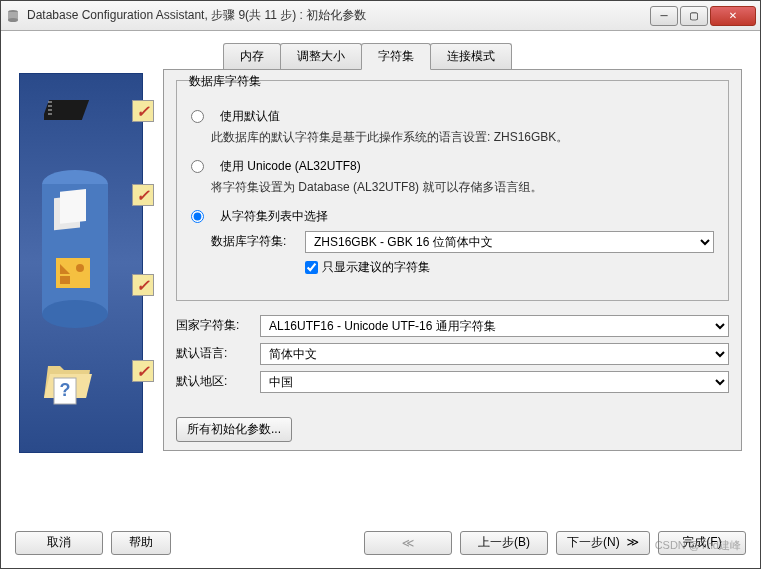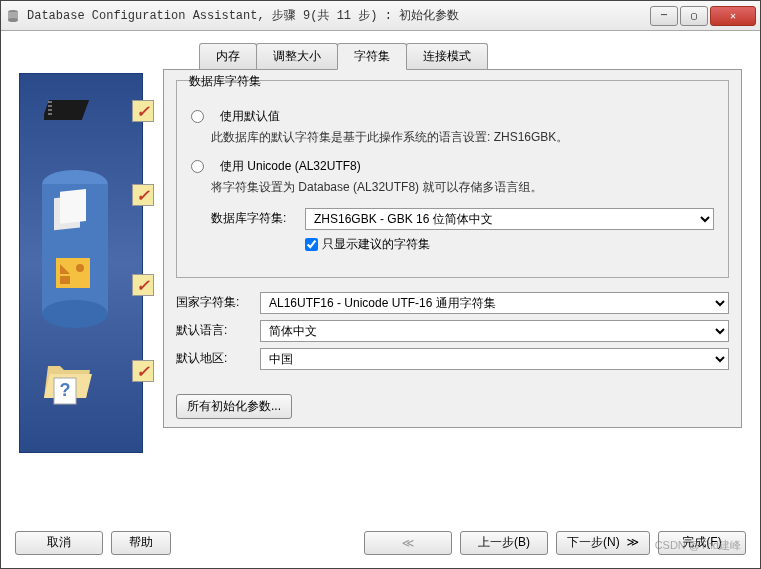--- a/index.html
+++ b/index.html
@@ -1,37 +1,37 @@
 <!DOCTYPE html>
 <html><head>
   <meta charset="utf-8">
   <style>
     * { box-sizing: border-box; margin: 0; padding: 0; }
     body { font-family: "Microsoft YaHei", Tahoma, sans-serif; font-size: 12px; background: #fff; width: 761px; height: 569px; overflow: hidden; border: 1px solid #444; }
     
     
-    .titlebar { height: 30px; background: linear-gradient(#f8f8f8, #e8e8e8); display: flex; align-items: center; padding: 0 4px; border-bottom: 1px solid #aaa; font-family: Liberation Mono, monospace; }
+    .titlebar { height: 30px; background: linear-gradient(#f8f8f8, #e8e8e8); display: flex; align-items: center; padding: 0 4px; border-bottom: 1px solid #aaa; }
     .titlebar-icon { width: 16px; height: 16px; margin-right: 6px; display: inline-flex; }
     .titlebar-title { flex: 1; color: #333; }
     .winbtns { display: flex; gap: 2px; }
     .winbtn { width: 28px; height: 20px; border: 1px solid #888; background: linear-gradient(#f8f8f8,#ddd); border-radius: 3px; display: flex; align-items: center; justify-content: center; font-size: 10px; cursor: pointer; }
     .winbtn.close { background: linear-gradient(#e06666,#c0392b); color: #fff; border-color: #a03020; width: 46px; }
     
     
     .content { display: flex; height: 490px; padding: 12px 18px 6px 18px; gap: 14px; }
     
     
     .sidebar { width: 130px; flex-shrink: 0; padding-top: 30px; }
     .sidebar-panel { width: 124px; height: 380px; background: linear-gradient(180deg,#2a4a8a 0%, #4a6aaa 50%, #2a4a8a 100%); border: 1px solid #1a3a7a; position: relative; }
     .sidebar-item { position: absolute; right: -12px; width: 22px; height: 22px; background: #f5e8a0; border: 1px solid #999; display: flex; align-items: center; justify-content: center; font-family: serif; font-weight: bold; font-style: italic; color: #c0392b; font-size: 16px; }
     .sidebar-icon { position: absolute; }
     
     
     .main { flex: 1; display: flex; flex-direction: column; }
-    .tabs { display: flex; margin-left: 36px; }
+    .tabs { display: flex; margin-left: 60px; }
     .tab { padding: 4px 16px; border: 1px solid #999; background: linear-gradient(#f4f4f4,#e0e0e0); border-bottom: none; margin-right: -1px; cursor: pointer; border-radius: 3px 3px 0 0; font-size: 12px; }
     .tab.active { background: #f0f0f0; position: relative; z-index: 2; border-bottom: 1px solid #f0f0f0; margin-bottom: -1px; }
     
     .panel { border: 1px solid #999; padding: 10px 12px 8px 12px; background: #f0f0f0; }
     
     .fieldset { border: 1px solid #aaa; padding: 12px 14px 24px 14px; margin-bottom: 14px; }
     .legend { position: relative; top: -20px; left: -6px; background: #f0f0f0; padding: 0 4px; display: inline-block; height: 0; }
     .fieldset-body { margin-top: -8px; }
     
     .radio-row { display: flex; align-items: flex-start; gap: 16px; margin: 8px 0 4px 0; }
@@ -133,20 +133,24 @@
             <span>使用默认值</span>
           </label>
           <div class="desc">此数据库的默认字符集是基于此操作系统的语言设置: ZHS16GBK。</div>
 
           <label class="radio-row">
             <input type="radio" name="cs" style="">
             <span>使用 Unicode (AL32UTF8)</span>
           </label>
           <div class="desc">将字符集设置为 Database (AL32UTF8) 就可以存储多语言组。</div>
 
+          <label class="radio-row">
+            <input type="radio" name="cs" checked="" style="">
+            <span>从字符集列表中选择</span>
+          </label>
           <div class="form-row">
             <span class="lbl">数据库字符集:</span>
             <select>
               <option>ZHS16GBK - GBK 16 位简体中文</option>
             </select>
           </div>
           <label class="checkbox-row">
             <input type="checkbox" checked="" style="">
             <span>只显示建议的字符集</span>
           </label>

